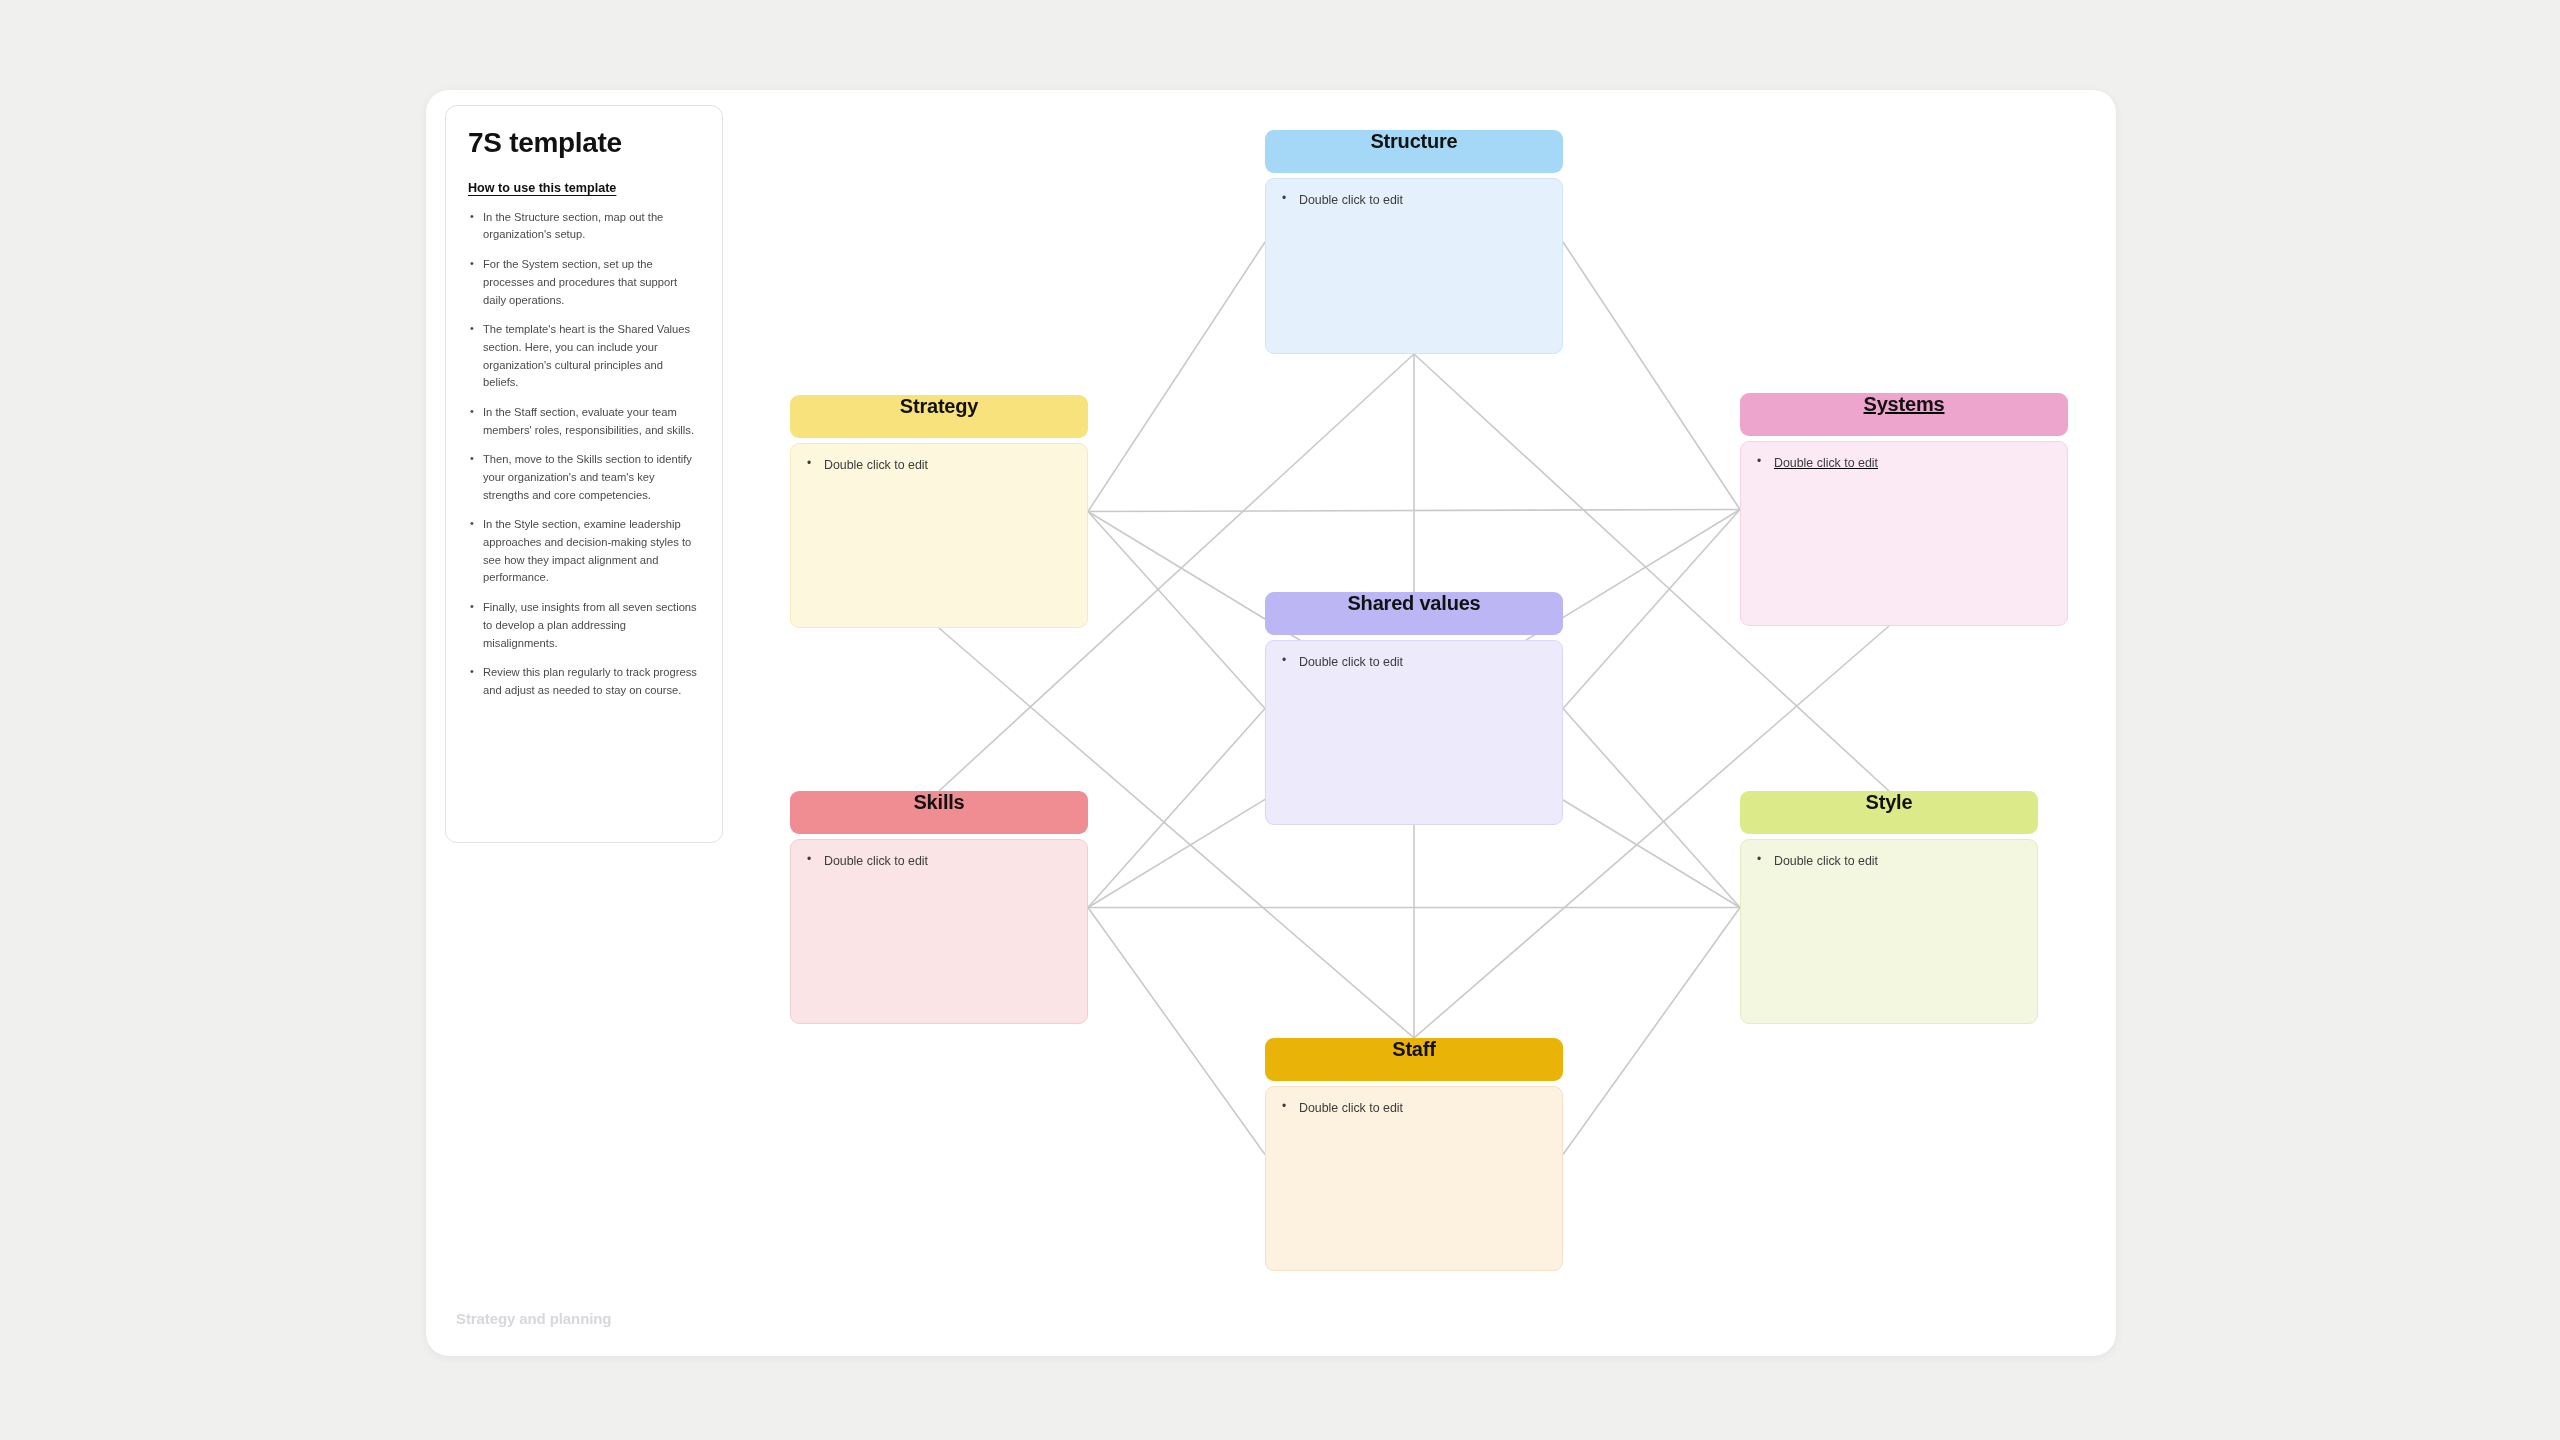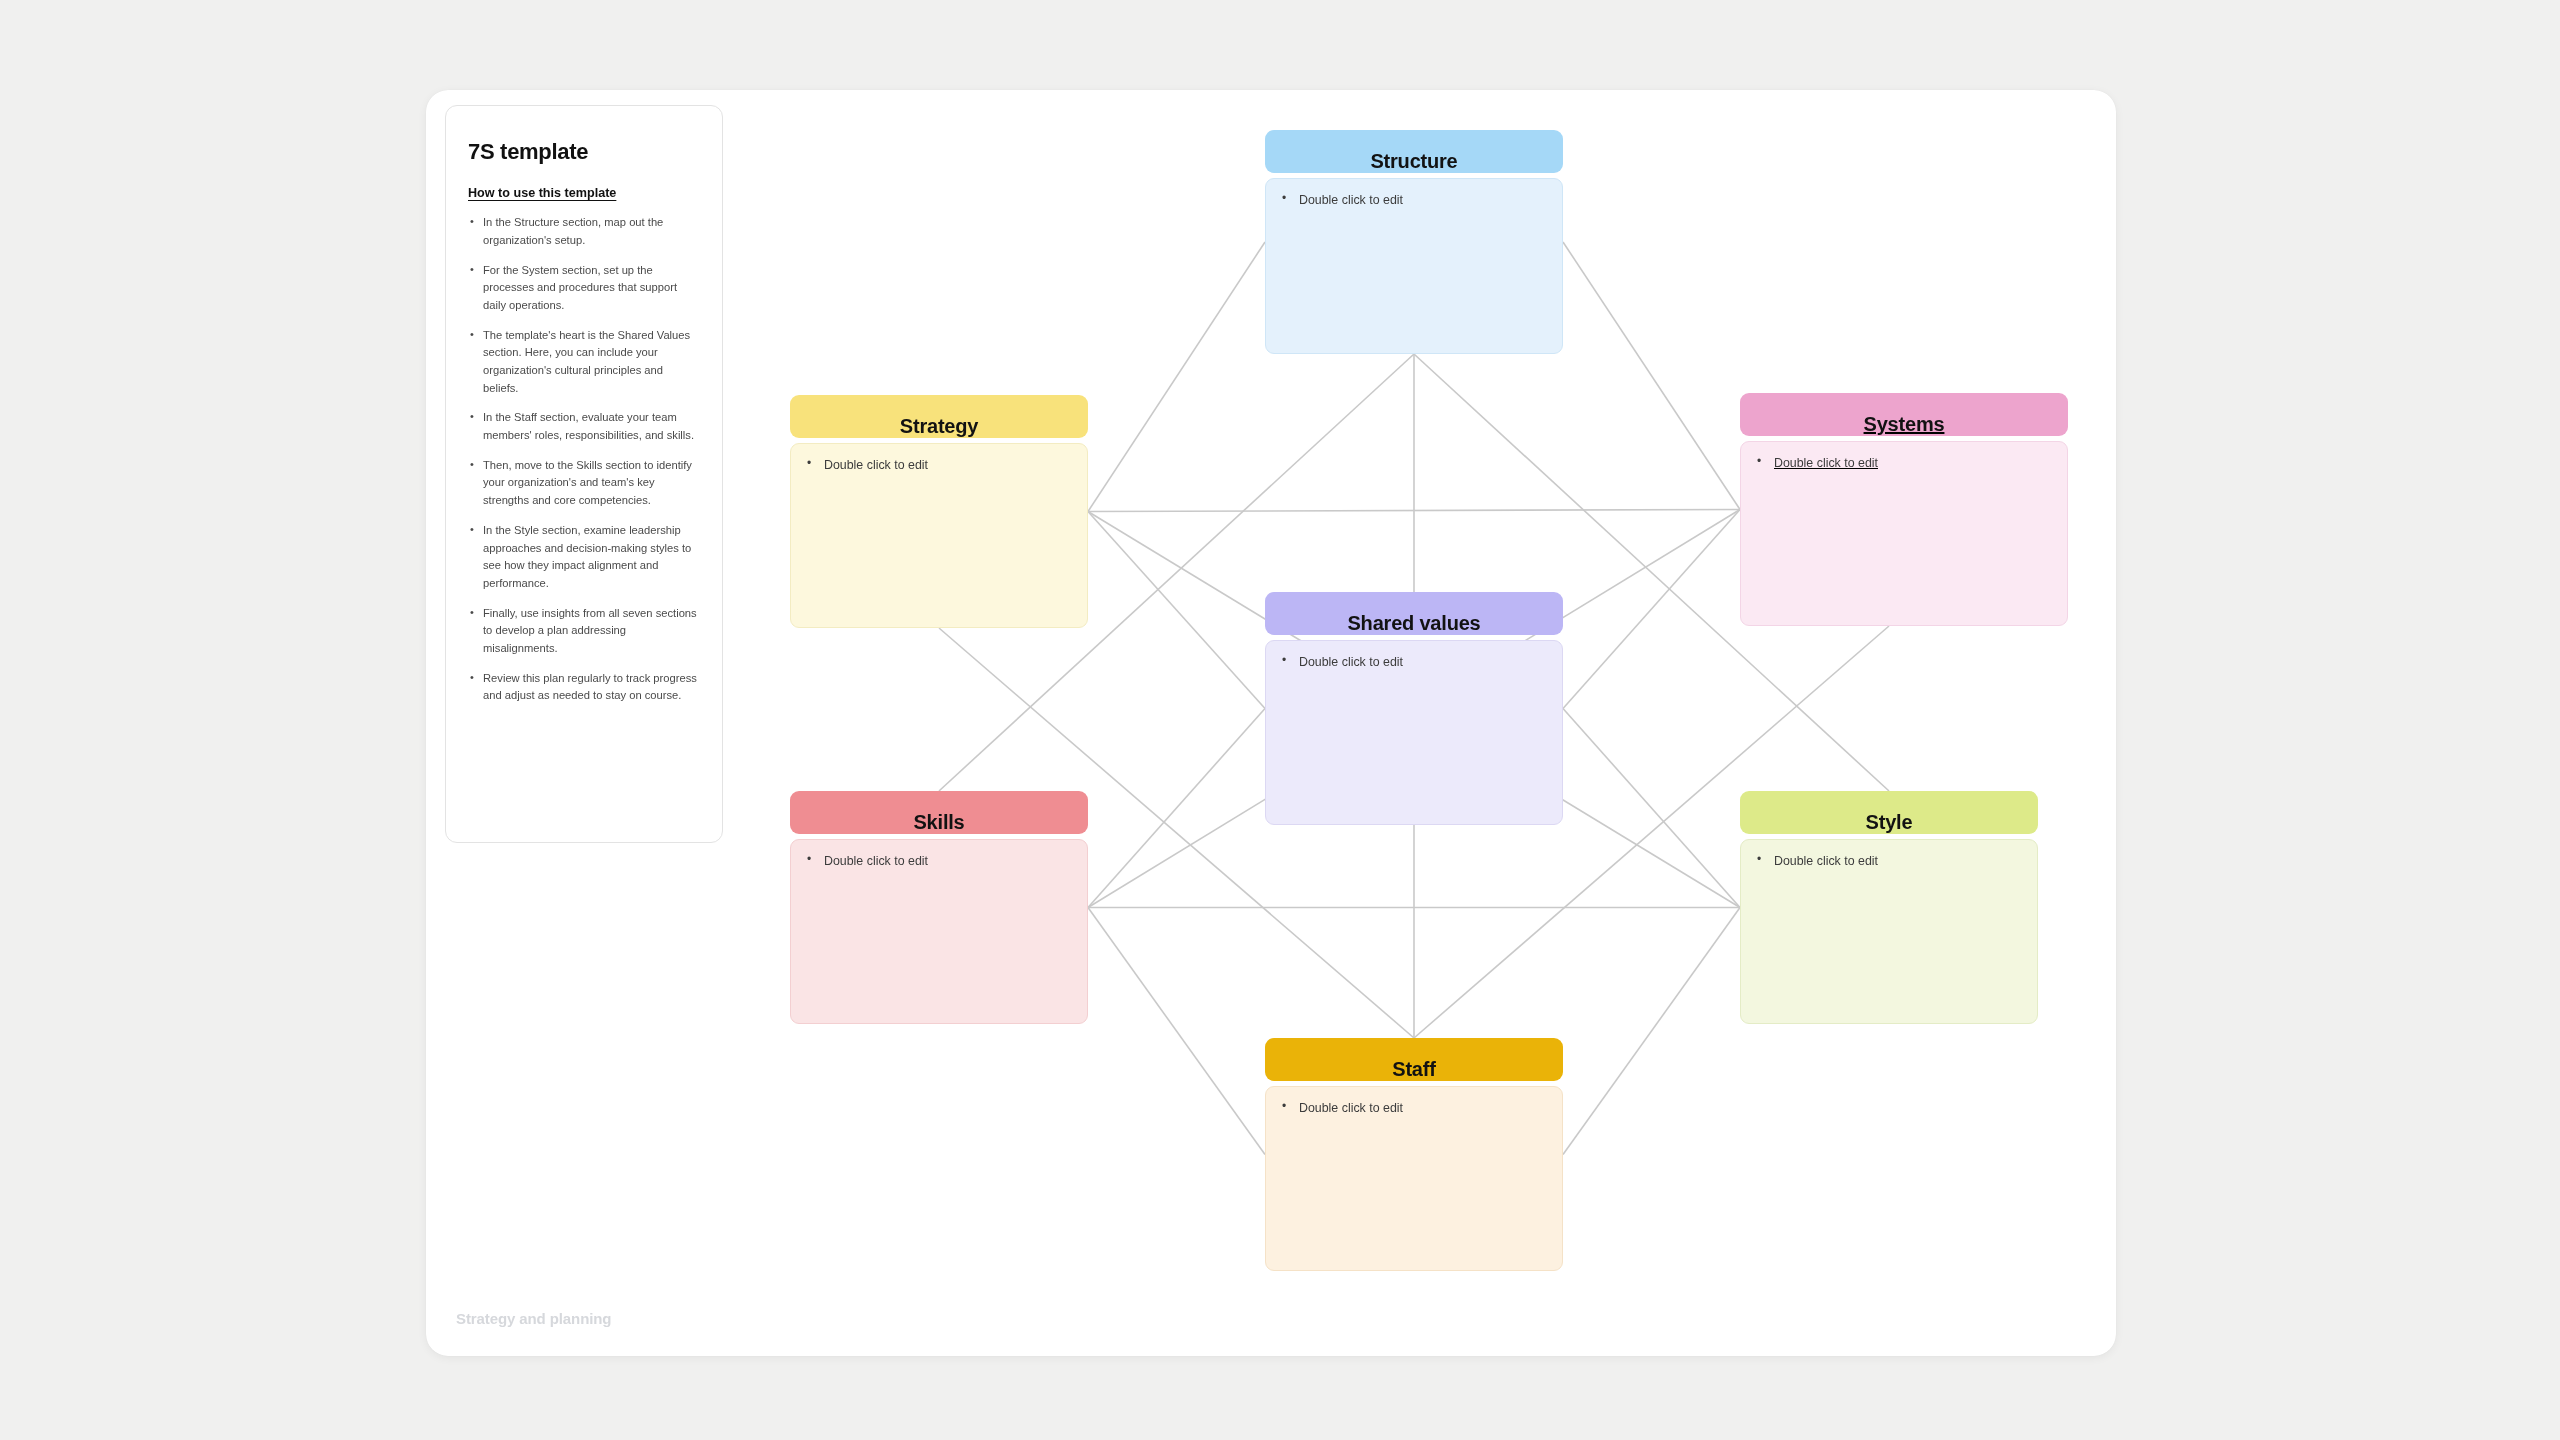--- a/index.html
+++ b/index.html
@@ -20,43 +20,43 @@
   svg.links{position:absolute;left:0;top:0;width:2560px;height:1440px;pointer-events:none;}
   svg.links line{stroke:#c9c9c9;stroke-width:1.6;}
 
   
   .sidebar{
     position:absolute;left:445px;top:105px;width:278px;height:738px;
     background:#fff;border:1px solid #e3e3e3;border-radius:12px;
     box-sizing:border-box;padding:22px 24px 18px 22px;
   }
   .sb-title{
-    font-size:22px;font-weight:700;color:#111;letter-spacing:-.3px;
-    margin:12px 0 22px 0;line-height:1.1;
+    font-size:28px;font-weight:700;color:#111;letter-spacing:-.3px;
+    margin:0 0 22px 0;line-height:1.1;
   }
   .sb-intro{
     font-size:11.4px;line-height:1.62;color:#4a4a4a;margin:0 0 18px 0;
   }
   .sb-sub{
     font-size:12.6px;font-weight:700;color:#111;text-decoration:underline;
     text-underline-offset:2.5px;margin:0 0 14px 0;
   }
   ul.sb-list{list-style:none;margin:0;padding:0;}
   ul.sb-list li{
     position:relative;padding-left:15px;margin-bottom:12px;
     font-size:11.2px;line-height:1.58;color:#4a4a4a;
   }
   ul.sb-list li:before{
     content:"•";position:absolute;left:2px;top:-1px;color:#4a4a4a;font-size:11px;
   }
 
   
   .node{position:absolute;}
   .node .head{
-    border-radius:9px;height:43px;display:flex;align-items:flex-end;justify-content:center;
+    border-radius:9px;height:43px;display:flex;align-items:flex-start;justify-content:center;
     font-size:20px;font-weight:700;color:#121212;letter-spacing:-.2px;
     box-sizing:border-box;
   }
   .node .body{
     margin-top:5px;border-radius:9px;box-sizing:border-box;
     padding:13px 16px 13px 14px;
   }
   .node .body .item{
     position:relative;padding-left:19px;font-size:12.4px;color:#3c3c3c;line-height:1.3;
   }

